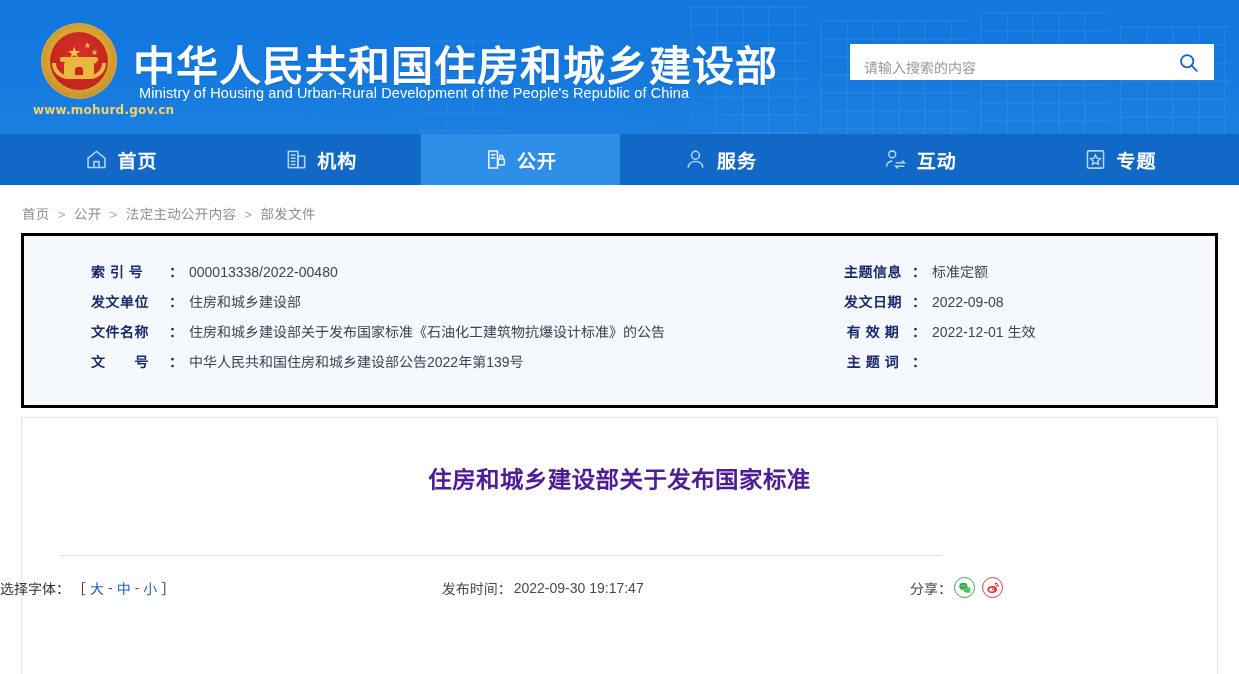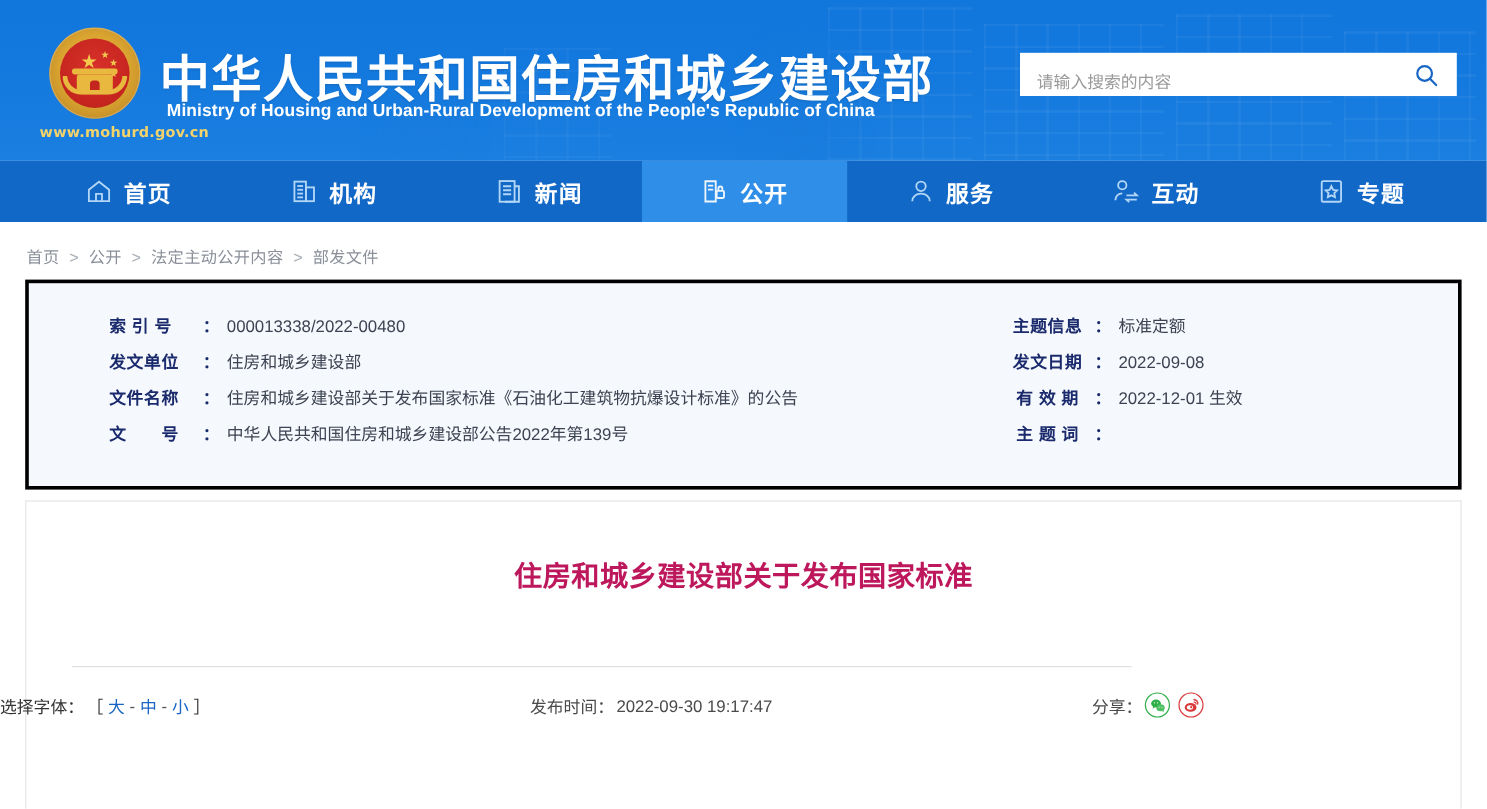--- a/index.html
+++ b/index.html
@@ -114,21 +114,21 @@
     font-weight: bold;
     color: #ffffff;
     letter-spacing: 1px;
     white-space: nowrap;
     text-shadow: 0 1px 2px rgba(0,0,0,.13);
   }
   .site-subtitle {
     position: absolute;
     left: 139px; top: 85px;
     font-size: 14.5px;
-    font-weight: bold;
+    font-weight: normal;
     color: #ffffff;
     letter-spacing: .1px;
     white-space: nowrap;
     font-family: "Liberation Sans", sans-serif;
   }
 
   .search-box {
     position: absolute;
     left: 850px; top: 44px;
     width: 364px; height: 36px;
@@ -253,21 +253,21 @@
     background: #ffffff;
     border: 1px solid #e3e5e8;
     border-bottom: none;
   }
   .article-title {
     margin: 0;
     padding-top: 44px;
     text-align: center;
     font-size: 23.5px;
     font-weight: bold;
-    color: #be185d;
+    color: #4c1d95;
     line-height: 36px;
     letter-spacing: .4px;
   }
   .article-title .line { display: block; }
   .meta-divider {
     position: absolute;
     left: 60px; right: 60px; top: 370px;
     height: 1px;
     background: #e0e0e0;
   }
@@ -364,32 +364,20 @@
           <rect x="13.5" y="8.5" width="7" height="12"></rect>
           <line x1="6" y1="7.3" x2="11" y2="7.3"></line>
           <line x1="6" y1="10.6" x2="11" y2="10.6"></line>
           <line x1="6" y1="13.9" x2="11" y2="13.9"></line>
           <line x1="6" y1="17.2" x2="11" y2="17.2"></line>
         </svg>
       </span>
       <span>机构</span>
     </div>
 
-    <div class="nav-item">
-      <span class="nav-ico">
-        <svg width="23" height="23" viewBox="0 0 24 24" fill="none" stroke="#bfe0fb" stroke-width="1.6">
-          <rect x="3.5" y="3" width="13" height="18"></rect>
-          <path d="M16.5 7.5h3.8v13.5H8"></path>
-          <line x1="6.5" y1="7.5" x2="13.5" y2="7.5"></line>
-          <line x1="6.5" y1="11" x2="13.5" y2="11"></line>
-          <line x1="6.5" y1="14.5" x2="13.5" y2="14.5"></line>
-        </svg>
-      </span>
-      <span>新闻</span>
-    </div>
 
     <div class="nav-item active">
       <span class="nav-ico">
         <svg width="23" height="23" viewBox="0 0 24 24" fill="none" stroke="#ffffff" stroke-width="1.6">
           <path d="M4 3.2h9v17.6H4z"></path>
           <line x1="6.2" y1="7" x2="10.8" y2="7"></line>
           <line x1="6.2" y1="10.4" x2="10.8" y2="10.4"></line>
           <rect x="13.8" y="11.5" width="6.4" height="6.2" rx="1"></rect>
           <path d="M15.3 11.5V9.4a1.7 1.7 0 0 1 3.4 0v2.1"></path>
         </svg>

